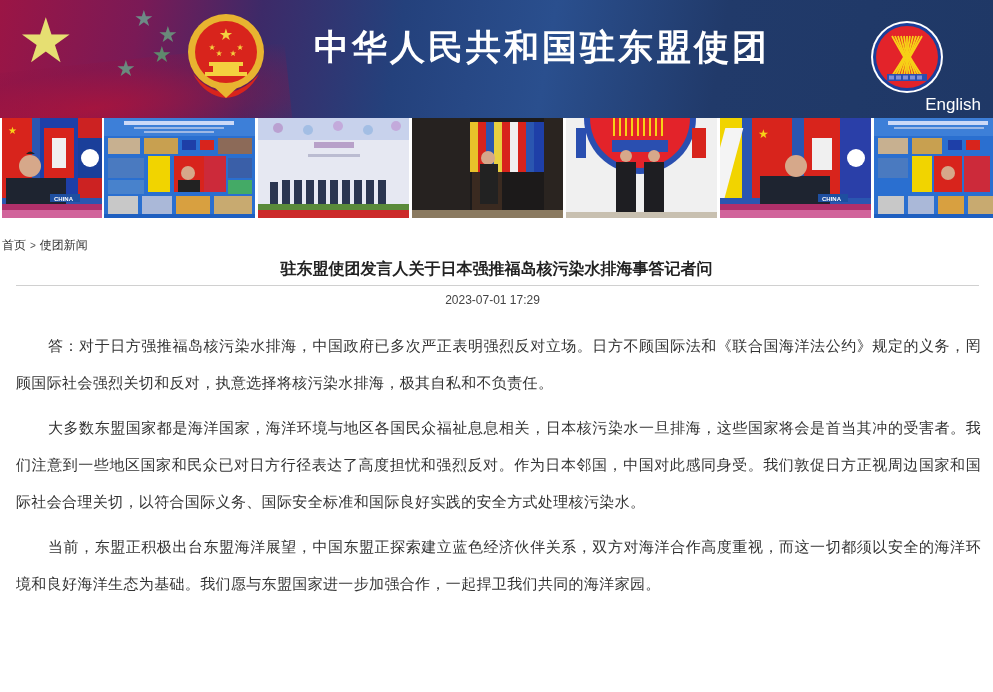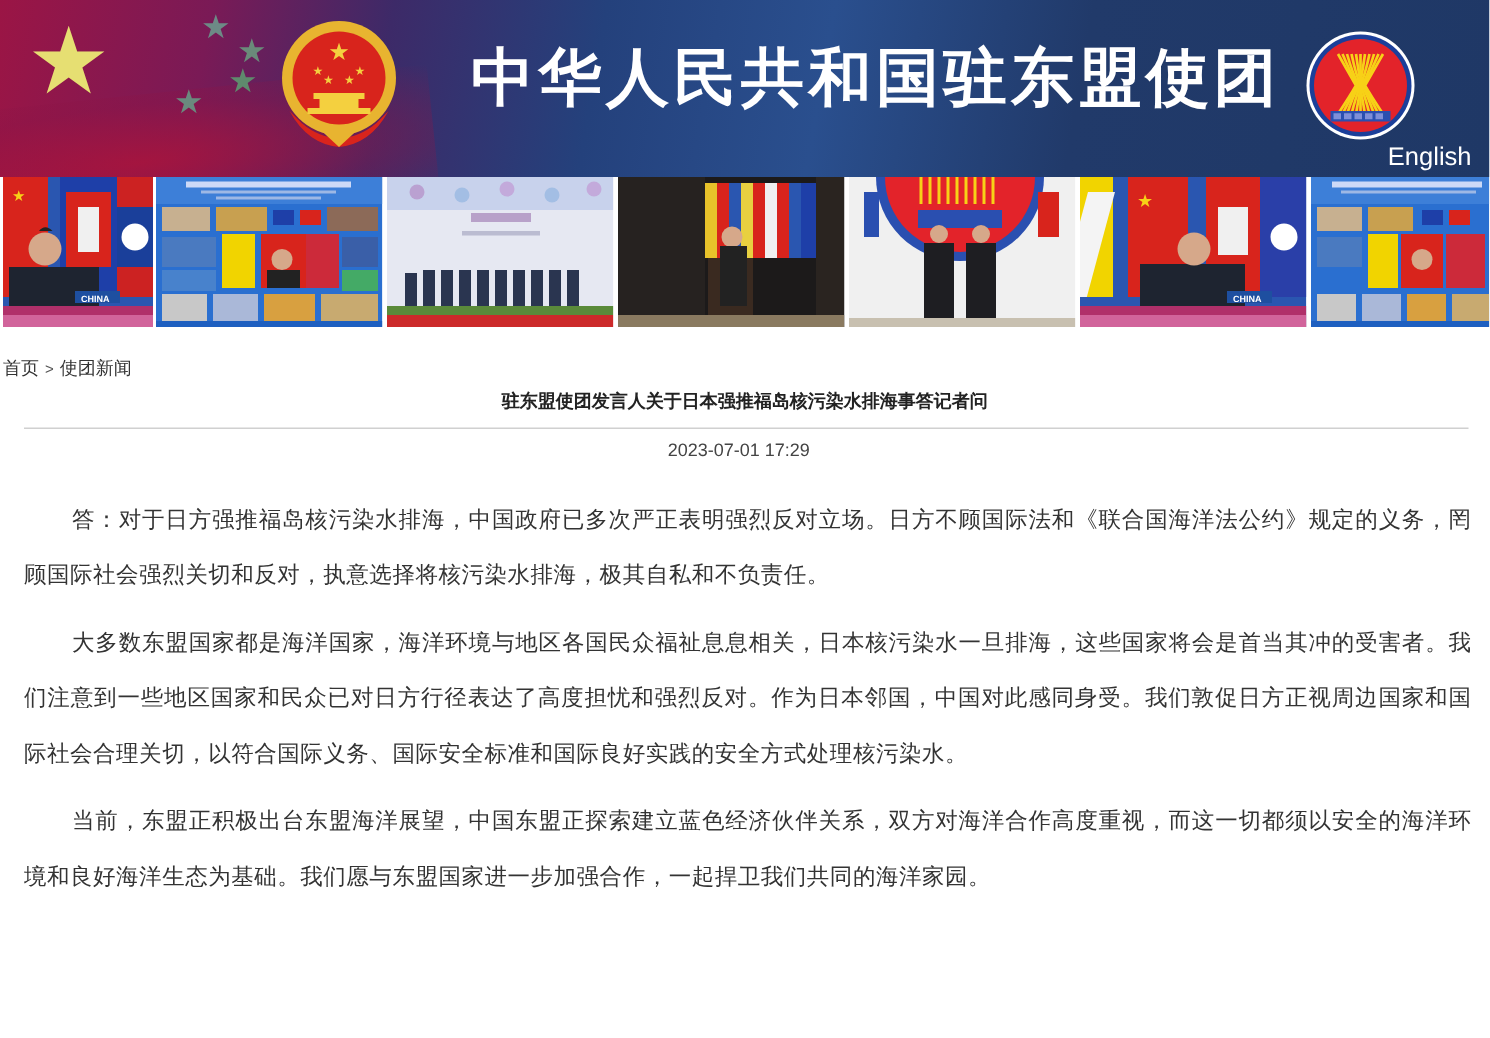--- a/index.html
+++ b/index.html
@@ -24,21 +24,21 @@
   .banner .star.s3 { left: 152px; top: 44px; font-size: 22px; color: #5f8a6d; }
   .banner .star.s4 { left: 116px; top: 58px; font-size: 22px; color: #6a8a7e; }
 
   .emblem {
     position: absolute; left: 185px; top: 12px; width: 82px; height: 88px;
   }
 
   .title-cn {
     position: absolute; left: 314px; top: 24px;
     font-family: "DejaVu Serif", "Liberation Serif", serif;
-    font-size: 42px; letter-spacing: 3px; color: #ffffff; font-weight: bold;
+    font-size: 35px; letter-spacing: 3px; color: #ffffff; font-weight: bold;
     white-space: nowrap;
   }
   .title-en {
     position: absolute; left: 315px; top: 66px;
     font-family: "Liberation Serif", "DejaVu Serif", serif;
     font-size: 17.5px; color: #ffffff; white-space: nowrap;
   }
   .asean-logo {
     position: absolute; left: 870px; top: 20px; width: 74px; height: 74px;
   }
@@ -59,21 +59,21 @@
     font-family: Liberation Sans, sans-serif; font-size: 12px; color: #333;
     white-space: nowrap;
   }
   .breadcrumb a { color: #333; text-decoration: none; }
   .breadcrumb .sep { margin: 0 4px; font-size: 10px; color: #555; }
 
   
   .article-title {
     position: absolute; left: 0; top: 259px; width: 993px; text-align: center;
     font-family: "DejaVu Sans", "Liberation Sans", sans-serif;
-    font-size: 12px; font-weight: bold; color: #222; white-space: nowrap;
+    font-size: 16px; font-weight: bold; color: #222; white-space: nowrap;
   }
   .title-rule { position: absolute; left: 16px; top: 285px; width: 963px; height: 1px; background: #d0d0d0; }
   .article-date {
     position: absolute; left: 0; top: 293px; width: 985px; text-align: center;
     font-family: "Liberation Sans", "DejaVu Sans", sans-serif; font-size: 12px; color: #444;
   }
 
   .body {
     position: absolute; left: 16px; top: 328px; width: 965px;
     font-family: "DejaVu Sans", "Liberation Sans", sans-serif;

